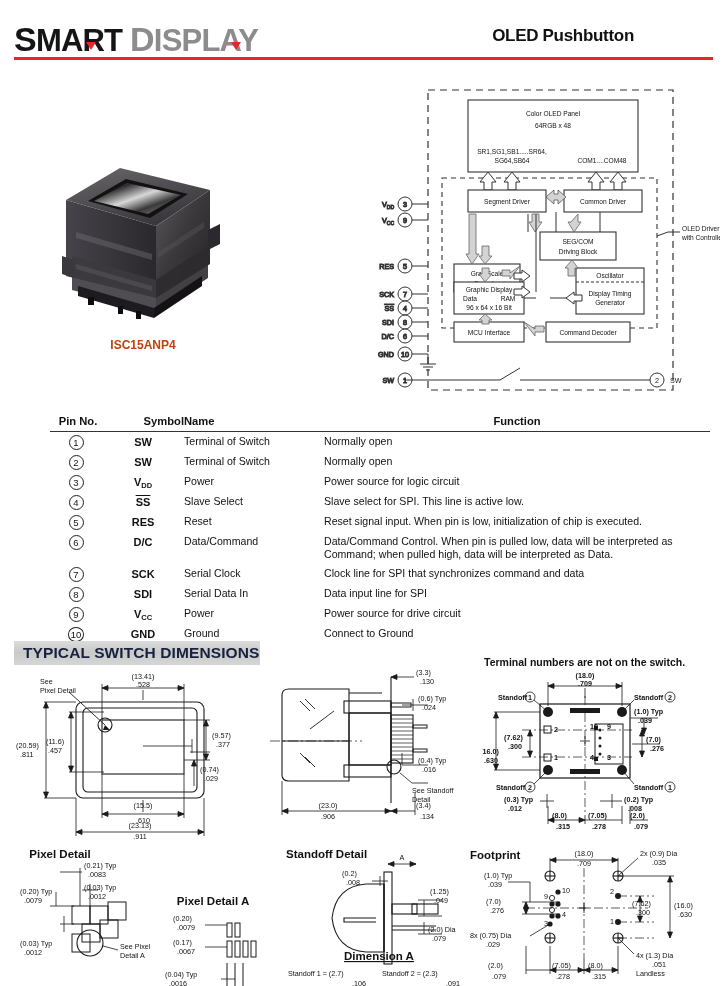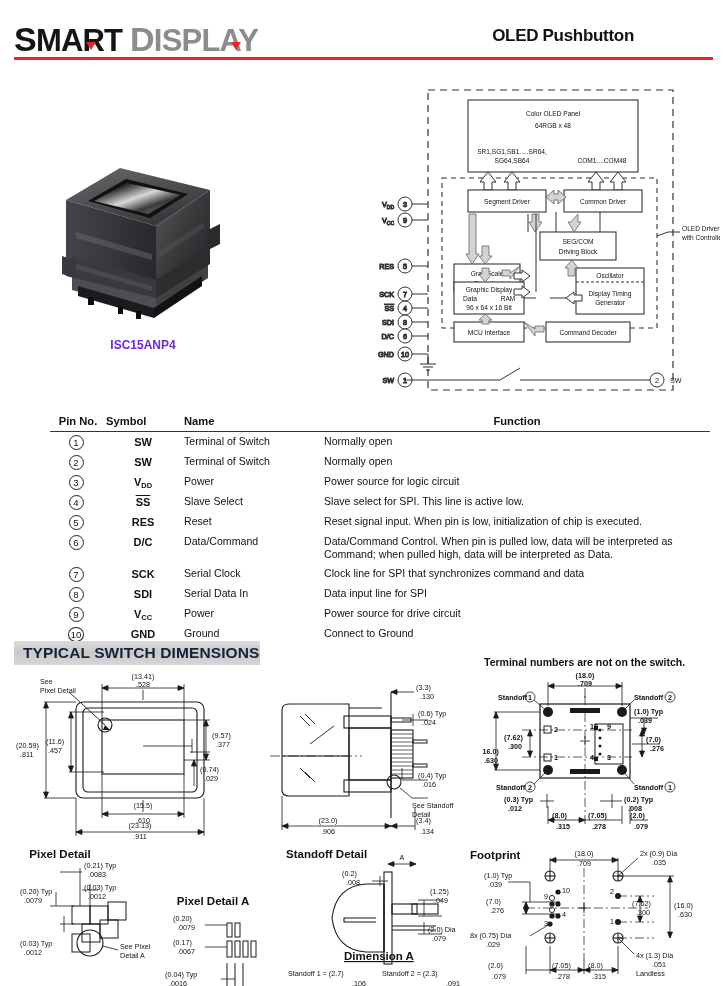--- a/index.html
+++ b/index.html
@@ -34,38 +34,38 @@
             background: linear-gradient(to bottom,#dcdcdc 0%,#c9c9c9 48%,#d6d6d6 100%);
             display: flex; align-items: center; }
   .secbar span { font-size: 15.5px; font-weight: bold; color: #16213e;
                  letter-spacing: 0.1px; padding-left: 9px; white-space: nowrap; }
   #secbar1 { left: 14px; top: 70px; width: 297px; }
   #secbar2 { left: 14px; top: 641px; width: 246px; }
 
   
   .photo-wrap { position: absolute; left: 58px; top: 160px; width: 170px; height: 167px; }
   .partno { position: absolute; left: 58px; top: 338px; width: 170px;
-            text-align: center; font-size: 12px; font-weight: bold; color: #6d28d9; }
+            text-align: center; font-size: 12px; font-weight: bold; color: #c2410c; }
 
   
   .bd { position: absolute; left: 360px; top: 86px; width: 360px; height: 320px; }
   .bd svg { display: block; }
 
   
   .ptbl { position: absolute; left: 50px; top: 415px; width: 660px; }
   .ptbl table { border-collapse: collapse; width: 100%; font-size: 10.6px; }
   .ptbl th { font-weight: bold; font-size: 11.2px; padding: 0 0 4px 0;
              text-align: left; color: #111; }
   .ptbl thead tr { border-bottom: 1.6px solid #333; }
   .ptbl td { vertical-align: top; padding: 2.5px 4px 2.5px 0; line-height: 1.28; }
   .c-no  { width: 56px; text-align: center; }
   .c-sym { width: 78px; text-align: center; font-weight: bold; font-size: 11px;}
   .c-nam { width: 140px; }
   .c-fun { width: auto; }
-  th.c-no { text-align: center; } th.c-sym { text-align: left; }
+  th.c-no { text-align: center; } th.c-sym { text-align: right; }
   th.c-nam { text-align: left; padding-left: 0; }
   th.c-fun { text-align: left; padding-left: 0; }
   .pinc { display: inline-block; min-width: 15px; height: 15px; line-height: 14px;
           border: 1.1px solid #222; border-radius: 50%; font-size: 9.5px;
           text-align: center; padding: 0 2px; }
   .ovl { text-decoration: overline; }
   sub { font-size: 7.5px; vertical-align: baseline; position: relative; top: 2px; }
 
   
   .dwg { position: absolute; }
@@ -456,21 +456,21 @@
         <path d="M62,164 l6,-2.5 v5 z" fill="#1a1a1a"></path>
         <path d="M190,164 l-6,-2.5 v5 z" fill="#1a1a1a"></path>
         <line x1="62" y1="130" x2="62" y2="168"></line>
         <line x1="190" y1="130" x2="190" y2="168"></line>
       </g>
       <text class="dlabel" x="126" y="160" text-anchor="middle">(23.13)</text>
       <text class="dlabel" x="126" y="171" text-anchor="middle">.911</text>
     </svg>
   </div>
 
-  <div class="dwg" style="left:252px; top:668px;">
+  <div class="dwg" style="left:252px; top:653px;">
     <svg width="228" height="172" viewBox="0 0 228 172">
       <g stroke="#1a1a1a" fill="none" stroke-width="1.1">
 
         <path d="M30,42 q0,-6 7,-6 h60 v92 h-60 q-7,0 -7,-6 z"></path>
         <line x1="30" y1="88" x2="97" y2="88"></line>
 
         <g stroke-width="0.9">
           <line x1="48" y1="48" x2="58" y2="58"></line>
             <line x1="53" y1="46" x2="63" y2="56"></line>
           <line x1="58" y1="76" x2="82" y2="58"></line>

